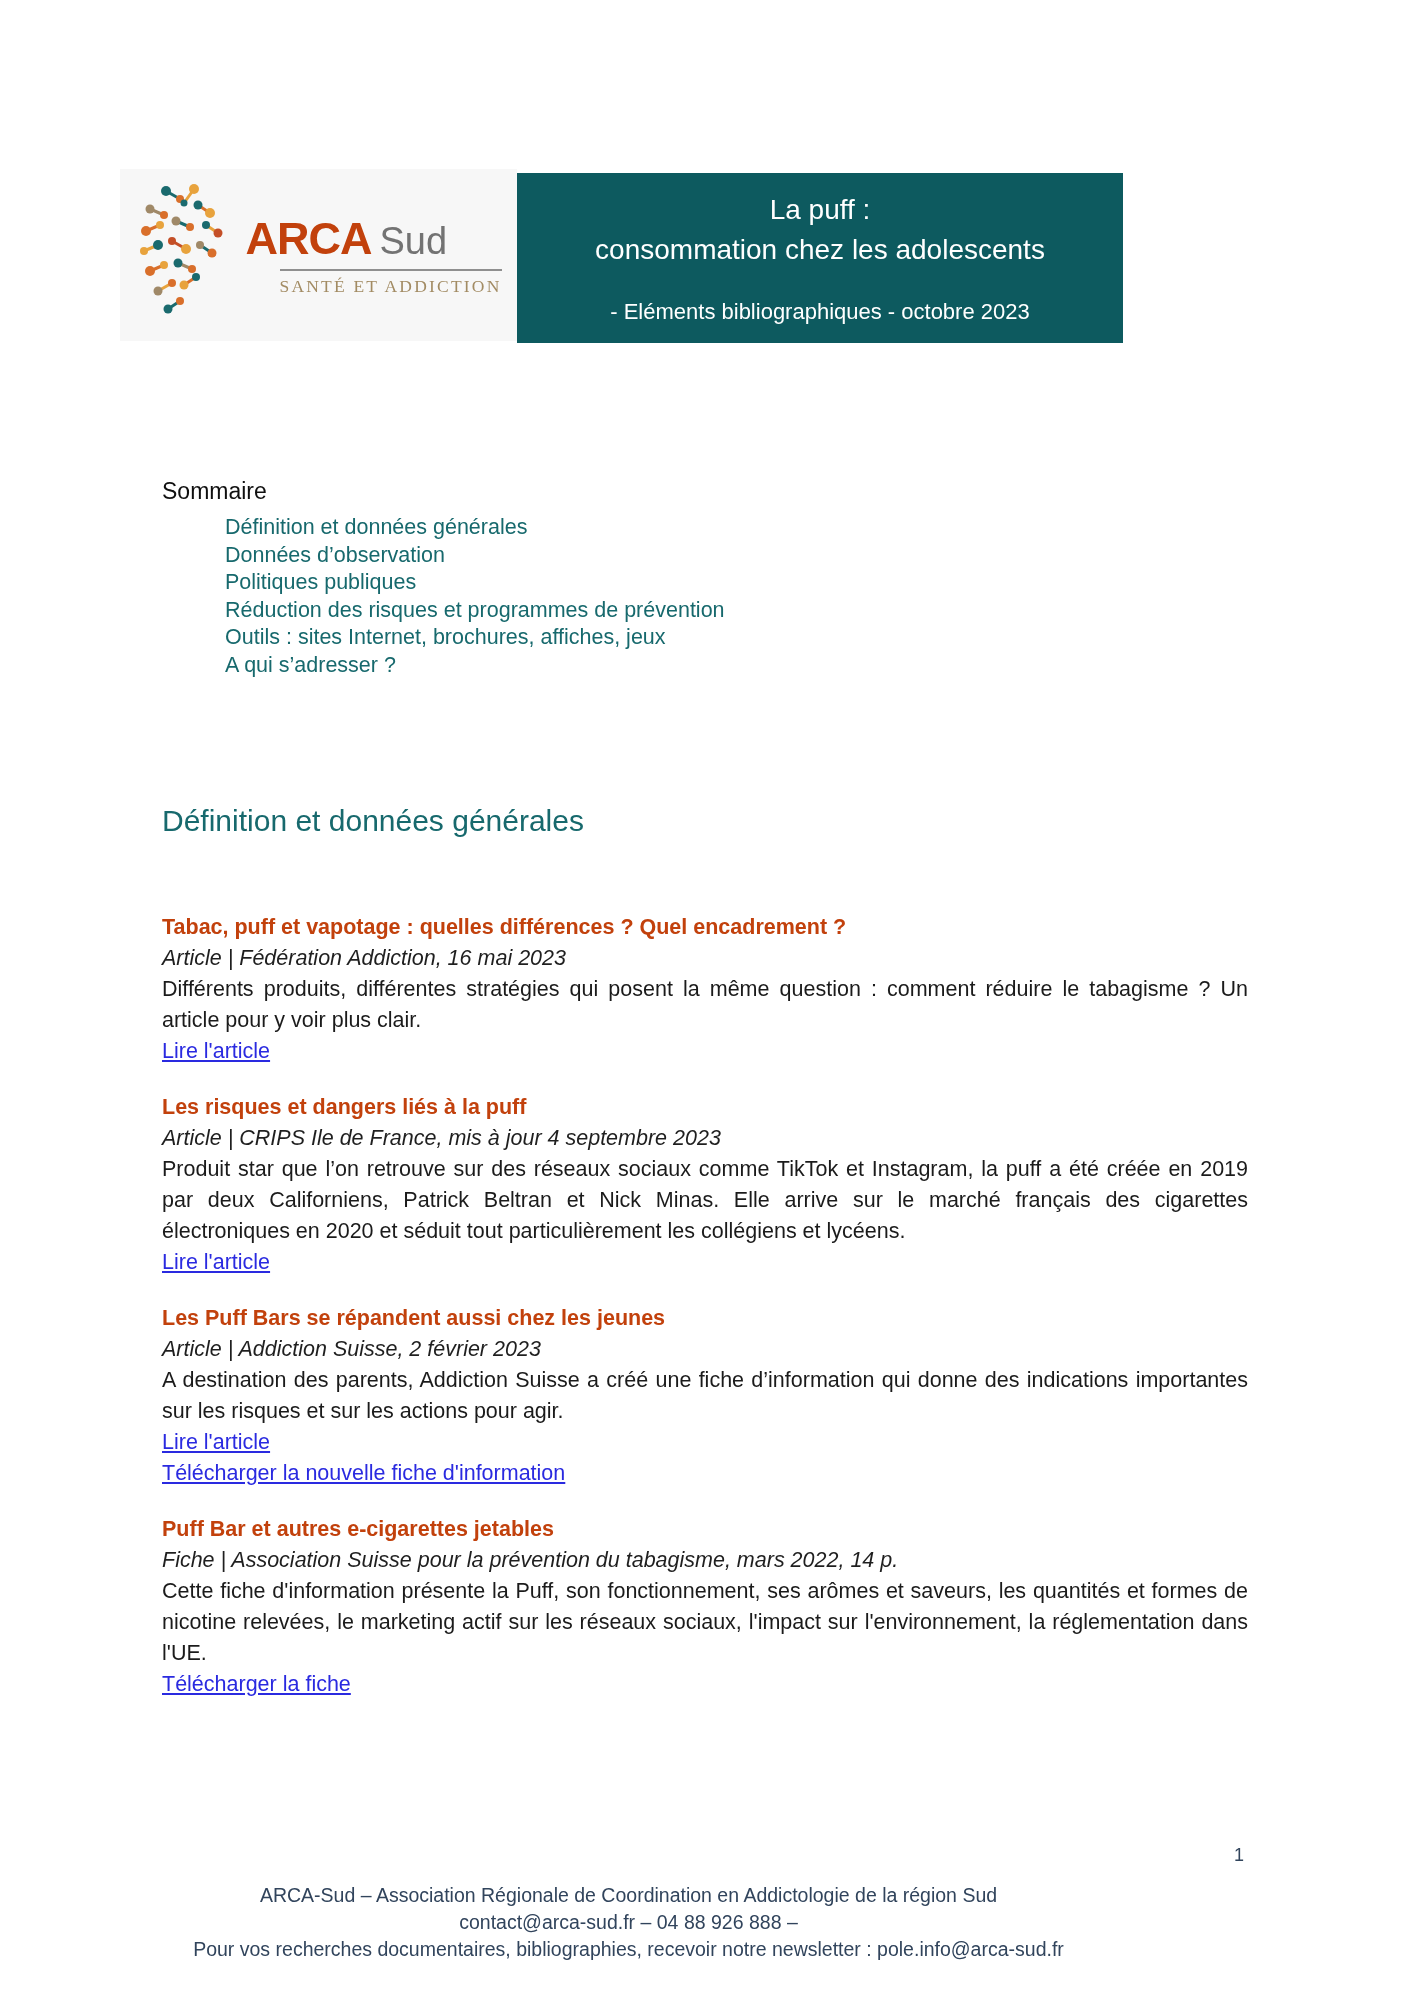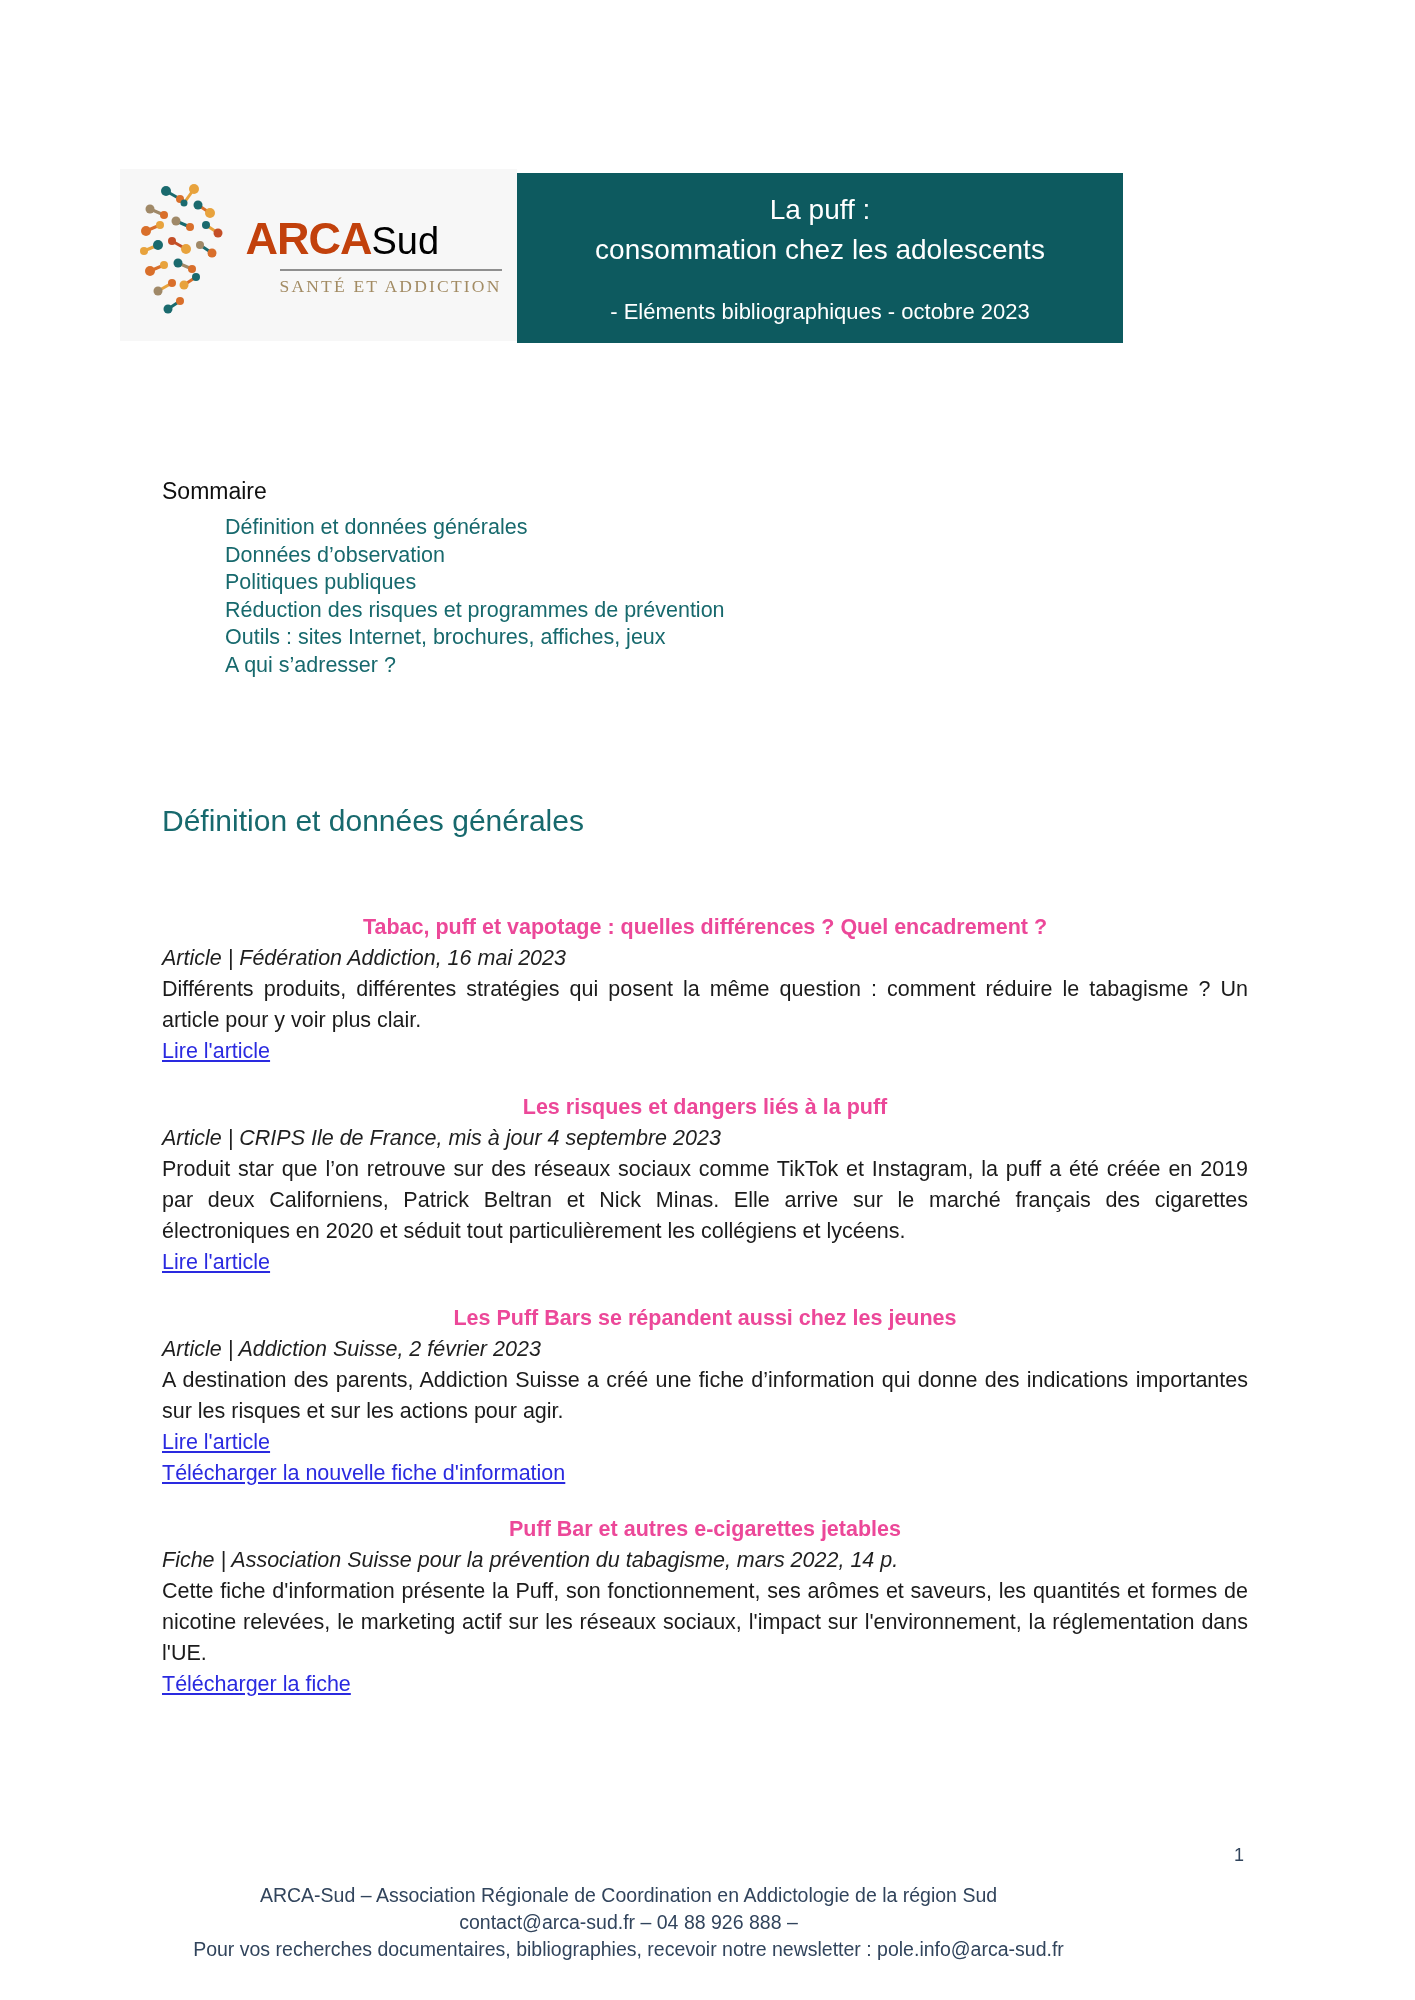--- a/index.html
+++ b/index.html
@@ -24,21 +24,21 @@
     justify-content: center;
     gap: 6px;
   }
   .logo-text-col { display: flex; flex-direction: column; width: 256px; }
   .logo-brand-row { display: flex; align-items: baseline; }
   .logo-brand-bold {
     font-size: 45px; font-weight: 800; letter-spacing: -1px;
     color: #c2410c;
   }
   .logo-brand-light {
-    font-size: 38px; font-weight: 400; color: #000000;
+    font-size: 38px; font-weight: 400; margin-left: 8px; color: #737373;
   }
   .logo-divider {
     border: none; border-top: 2px solid #8f8f8f;
     width: 222px; margin: 4px 0 5px auto;
   }
   .logo-tagline {
     font-family: "Liberation Serif", serif;
     font-size: 17.5px; letter-spacing: 2.2px;
     color: #a28b63; text-align: right;
   }
@@ -70,21 +70,21 @@
     position: absolute; left: 162px; top: 804px;
     font-size: 30px; font-weight: 400; color: #17696d;
   }
 
   
   .articles {
     position: absolute; left: 162px; top: 912px;
     width: 1086px;
   }
   .article { margin-bottom: 25px; }
-  .article-title { font-size: 21.5px; font-weight: 700; color: #ec4899; line-height: 31px; text-align: center; }
+  .article-title { font-size: 21.5px; font-weight: 700; color: #c2410c; line-height: 31px; }
   .article-source { font-size: 21.5px; font-style: italic; color: #1f1f1f; line-height: 31px; }
   .article-body { font-size: 21.5px; line-height: 31px; text-align: justify; color: #1b1b1b; }
   .doc-link {
     display: block;
     font-size: 21.5px; line-height: 31px;
     color: #2a2ae0; text-decoration: underline; cursor: pointer;
     width: fit-content;
   }
 
   

